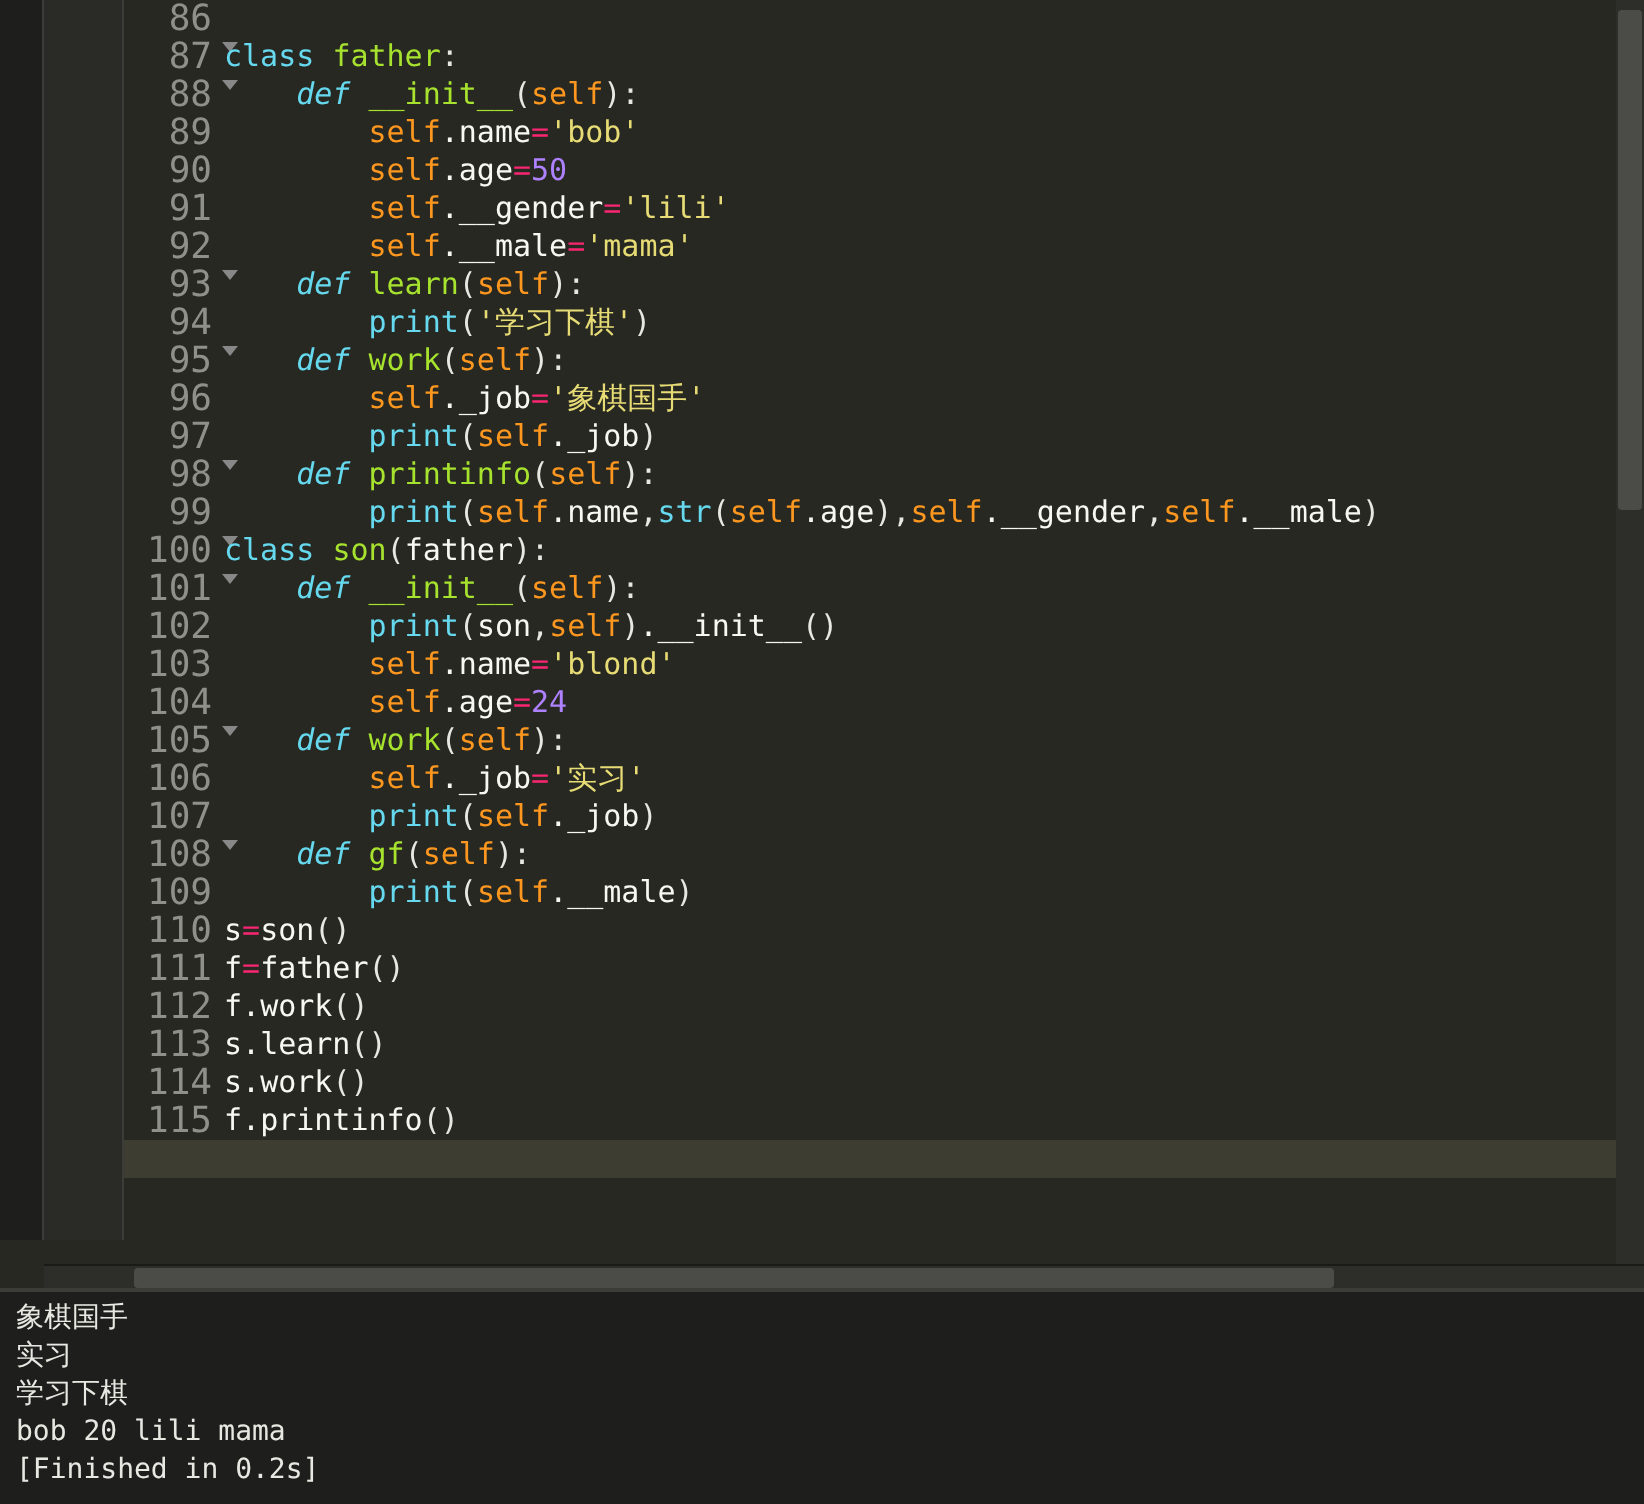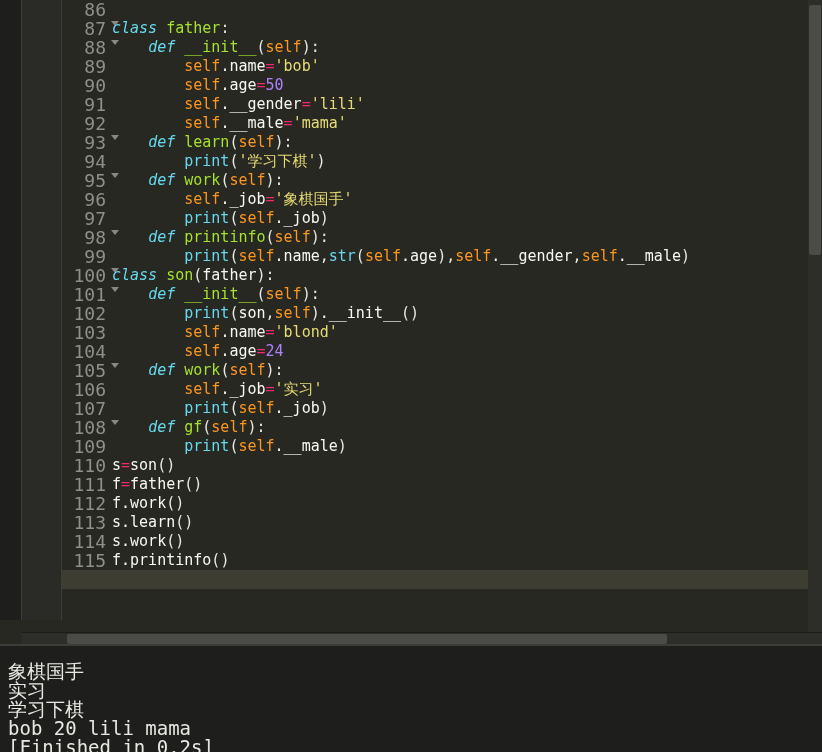--- a/index.html
+++ b/index.html
@@ -62,21 +62,21 @@
   .gutter .line { font-size: 18px; }
   .fold {
     position: absolute;
     right: -13px;
     top: 2px;
     width: 0; height: 0;
     border-left: 4px solid transparent;
     border-right: 4px solid transparent;
     border-top: 5px solid #888;
   }
-  .kw { color: #66d9ef; font-style: italic; }
+  .kw { color: #66d9ef; }
   .defkw { color: #66d9ef; font-style: italic; }
   .fn { color: #a6e22e; }
   .cls { color: #a6e22e; }
   .self { color: #fd971f; }
   .paren { color: #e8e8e2; }
   .op { color: #f92672; }
   .str { color: #e6db74; }
   .num { color: #ae81ff; margin-top: 32px; }
   .name { color: #f8f8f2; }
   .builtin { color: #66d9ef; }
@@ -104,22 +104,22 @@
     background: #4b4c47;
     border-radius: 2px;
   }
   .console {
     position: absolute;
     left: 0; right: 0;
     bottom: 0;
     height: 108px;
     background: #1e1f1c;
     border-top: 2px solid #3c3d39;
-    padding: 16px 8px;
-    font-size: 19px;
+    padding: 4px 8px;
+    font-size: 14px;
     line-height: 19px;
     color: #e8e8e2;
     white-space: pre;
   }
   .vscroll {
     position: absolute;
     right: 0;
     top: 0;
     bottom: 120px;
     width: 14px;

